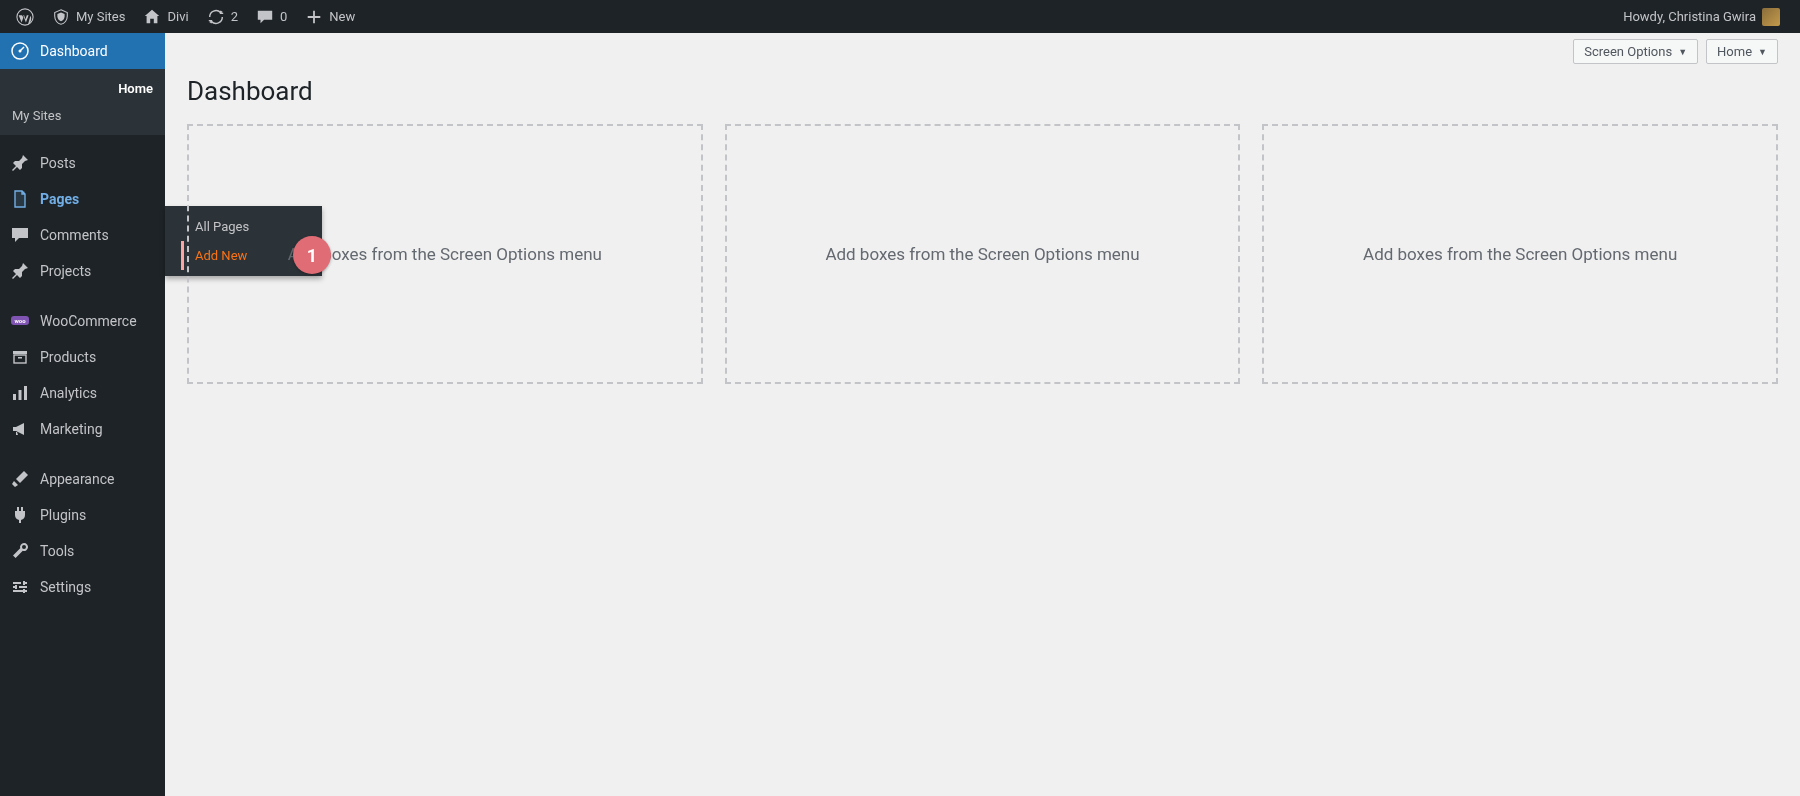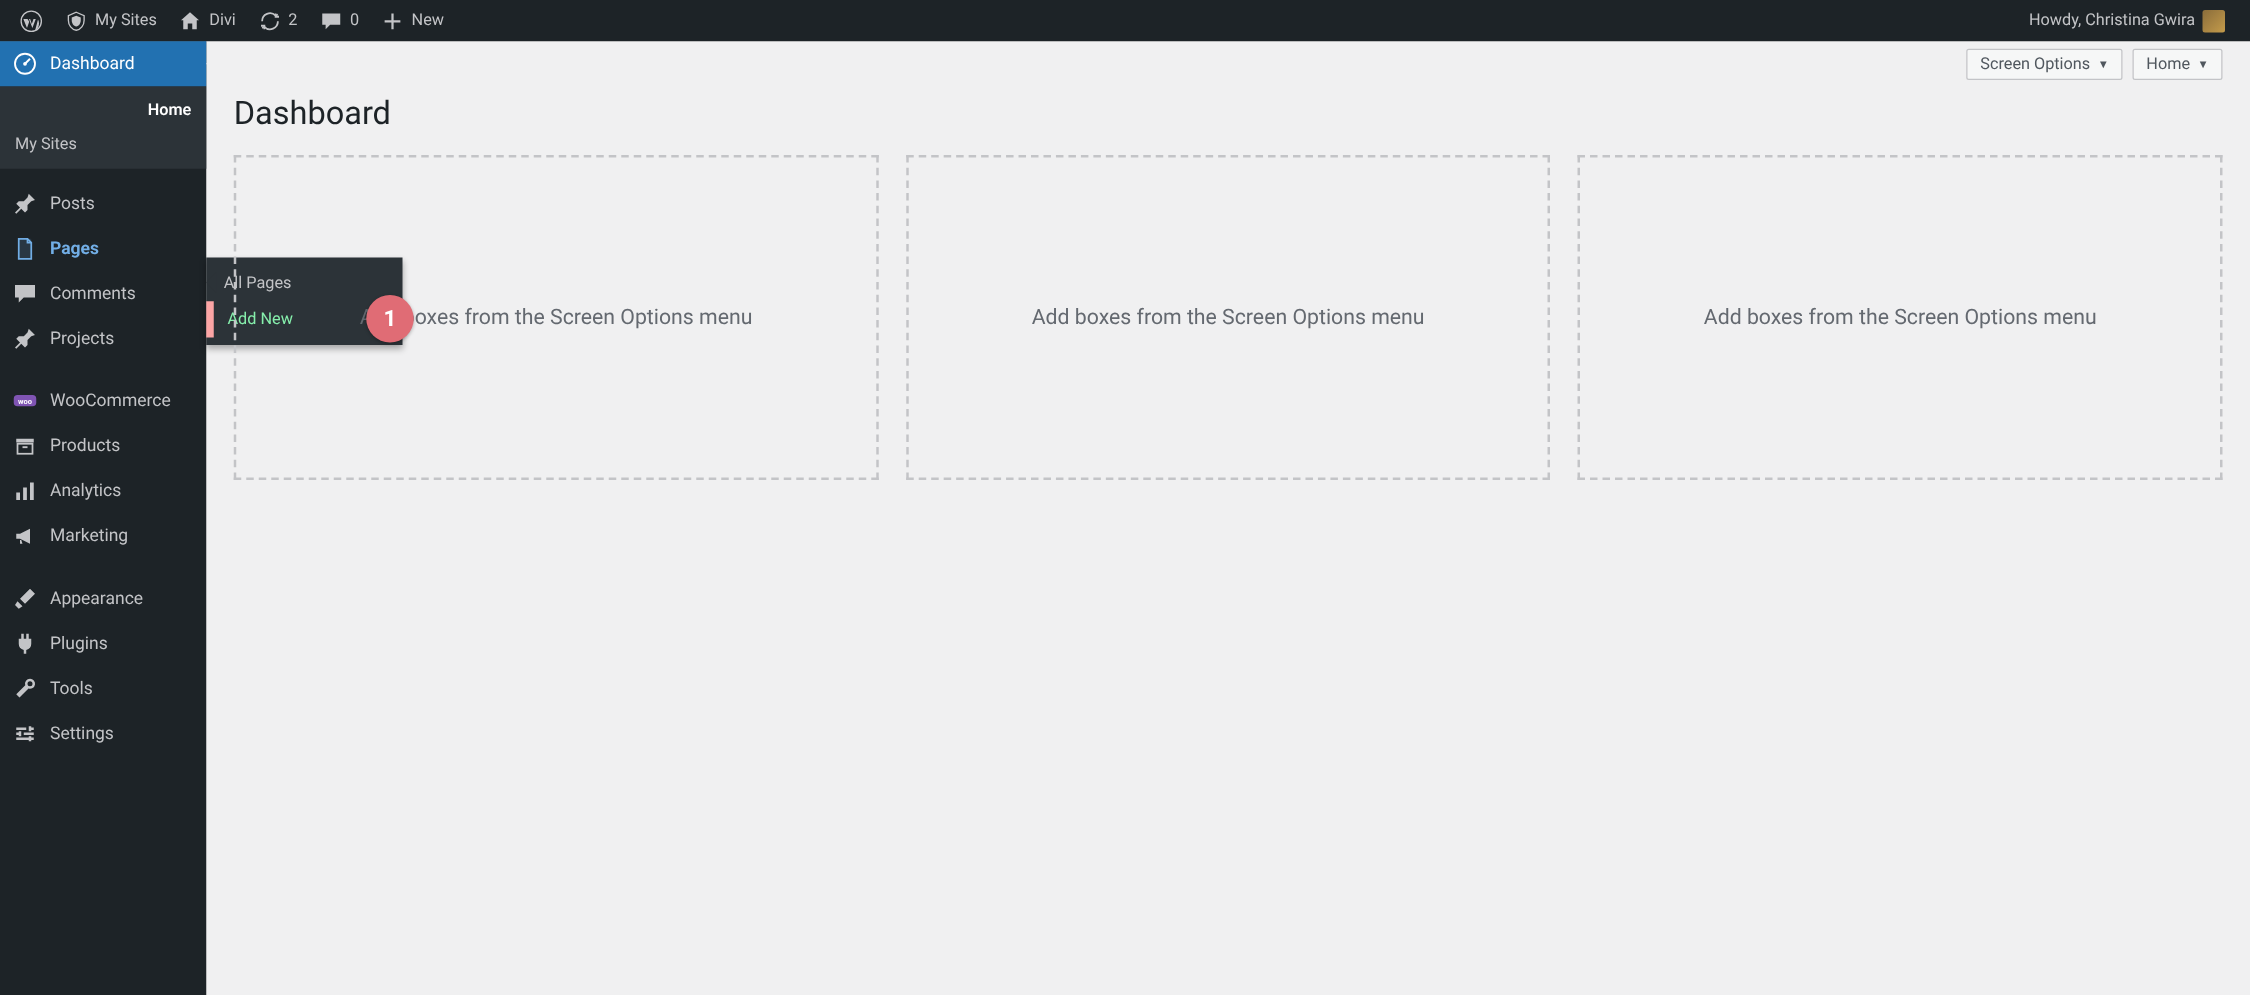--- a/index.html
+++ b/index.html
@@ -21,24 +21,24 @@
 .menu-item { display: flex; align-items: center; gap: 10px; padding: 8px 10px; cursor: pointer; color: #c3c4c7; position: relative; }
 .menu-item.current { background: #2271b1; color: #fff; }
 .menu-item.current::after { content: ""; position: absolute; right: -8px; top: 50%; transform: translateY(-50%); border: 8px solid transparent; border-right-color: #f0f0f1; }
 .menu-item.open { color: #72aee6; font-weight: bold; }
 .menu-icon { width: 20px; height: 20px; display: inline-flex; align-items: center; justify-content: center; }
 .submenu { background: #2c3338; padding: 6px 0; }
 .submenu-item { padding: 6px 12px; font-size: 13px; cursor: pointer; color: #c3c4c7; }
 .submenu-item.active { color: #fff; font-weight: 600; text-align: right; }
 
 
-.flyout { position: absolute; left: 165px; top: 206px; width: 157px; background: #2c3338; box-shadow: 0 3px 5px rgba(0,0,0,.3); padding: 6px 0; }
+.flyout { position: absolute; left: 165px; top: 206px; width: 157px; background: #2c3338; box-shadow: 0 3px 5px rgba(0,0,0,.3); padding: 6px 16px; }
 .flyout::before { content: ""; position: absolute; left: -8px; top: 12px; border: 8px solid transparent; border-right-color: #2c3338; }
 .flyout-item { padding: 7px 14px; font-size: 13px; cursor: pointer; color: #c3c4c7; }
-.flyout-item.hover { color: #86efac; border-left: 6px solid #fca5a5; padding-left: 11px; }
+.flyout-item.hover { color: #f97316; border-left: 3px solid #fca5a5; padding-left: 11px; }
 
 
 .main { position: absolute; top: 33px; left: 165px; right: 0; bottom: 0; padding: 0 22px 22px; }
 .top-controls { display: flex; justify-content: flex-end; gap: 8px; padding: 6px 0; }
 .ctrl-btn { border: 1px solid #c3c4c7; background: #f6f7f7; color: #50575e; font-size: 13px; padding: 4px 10px; cursor: pointer; border-radius: 2px; display: inline-flex; align-items: center; gap: 6px; }
 .ctrl-btn .tri { font-size: 9px; }
 h1.page-title { font-size: 26px; font-weight: 400; color: #1d2327; padding: 6px 0 18px; }
 .widget-row { display: flex; gap: 22px; }
 .placeholder { flex: 1; height: 260px; border: 2px dashed #c3c4c7; display: flex; align-items: center; justify-content: center; color: #646970; font-size: 17px; }
 

